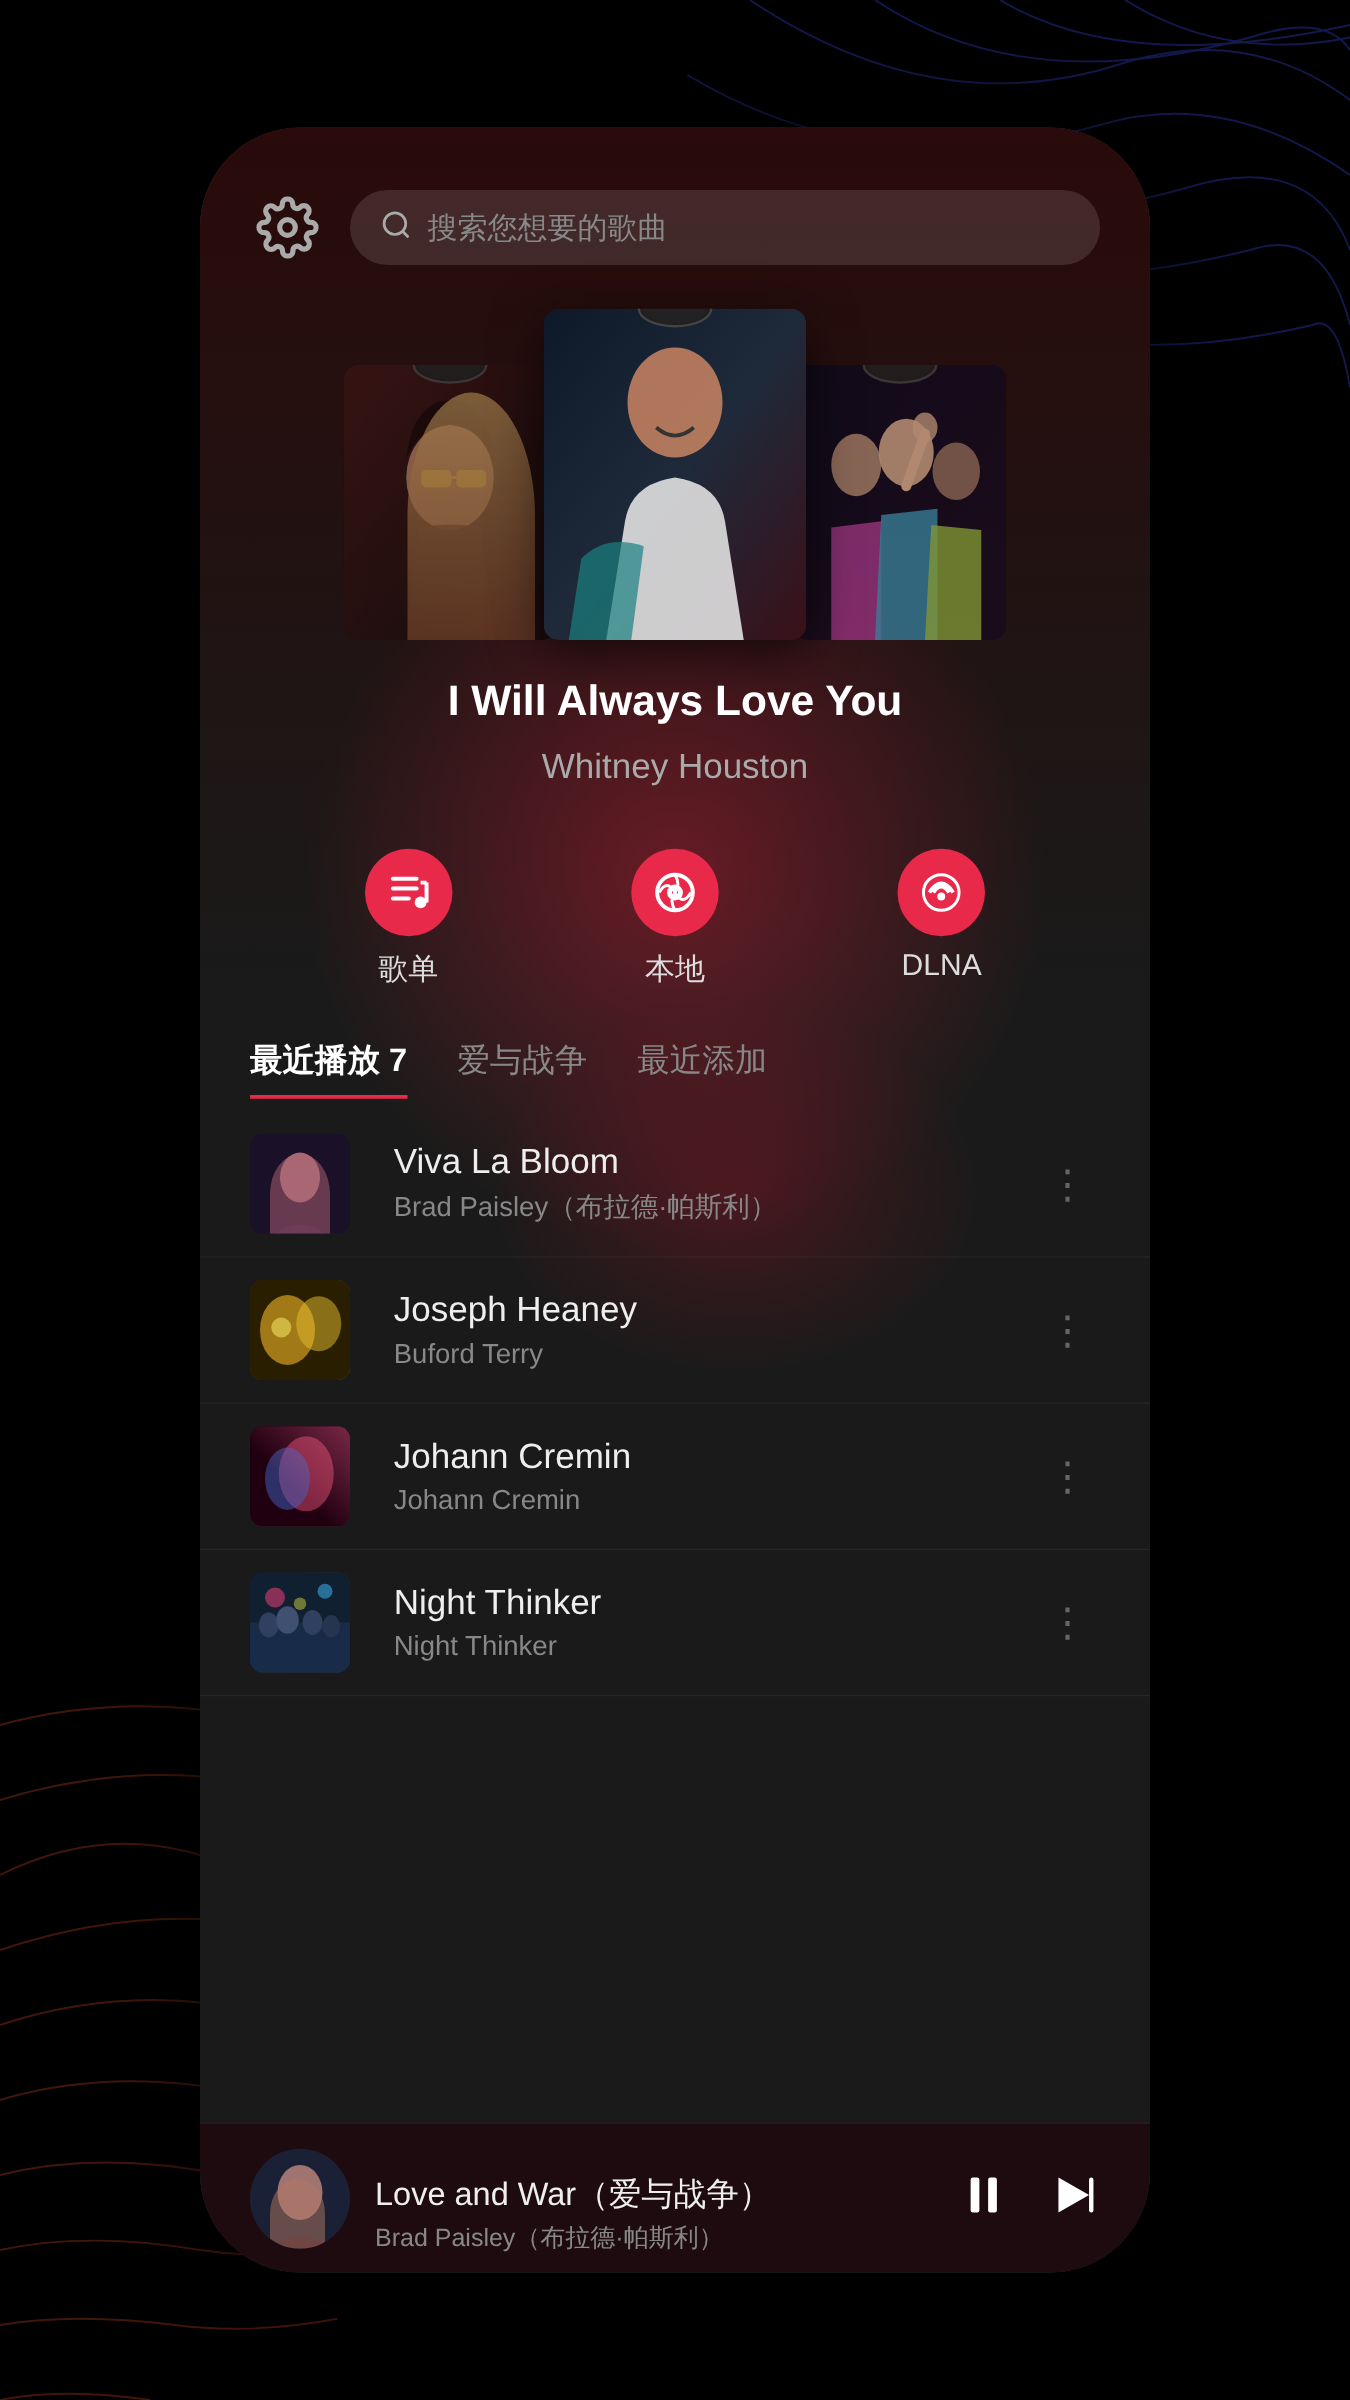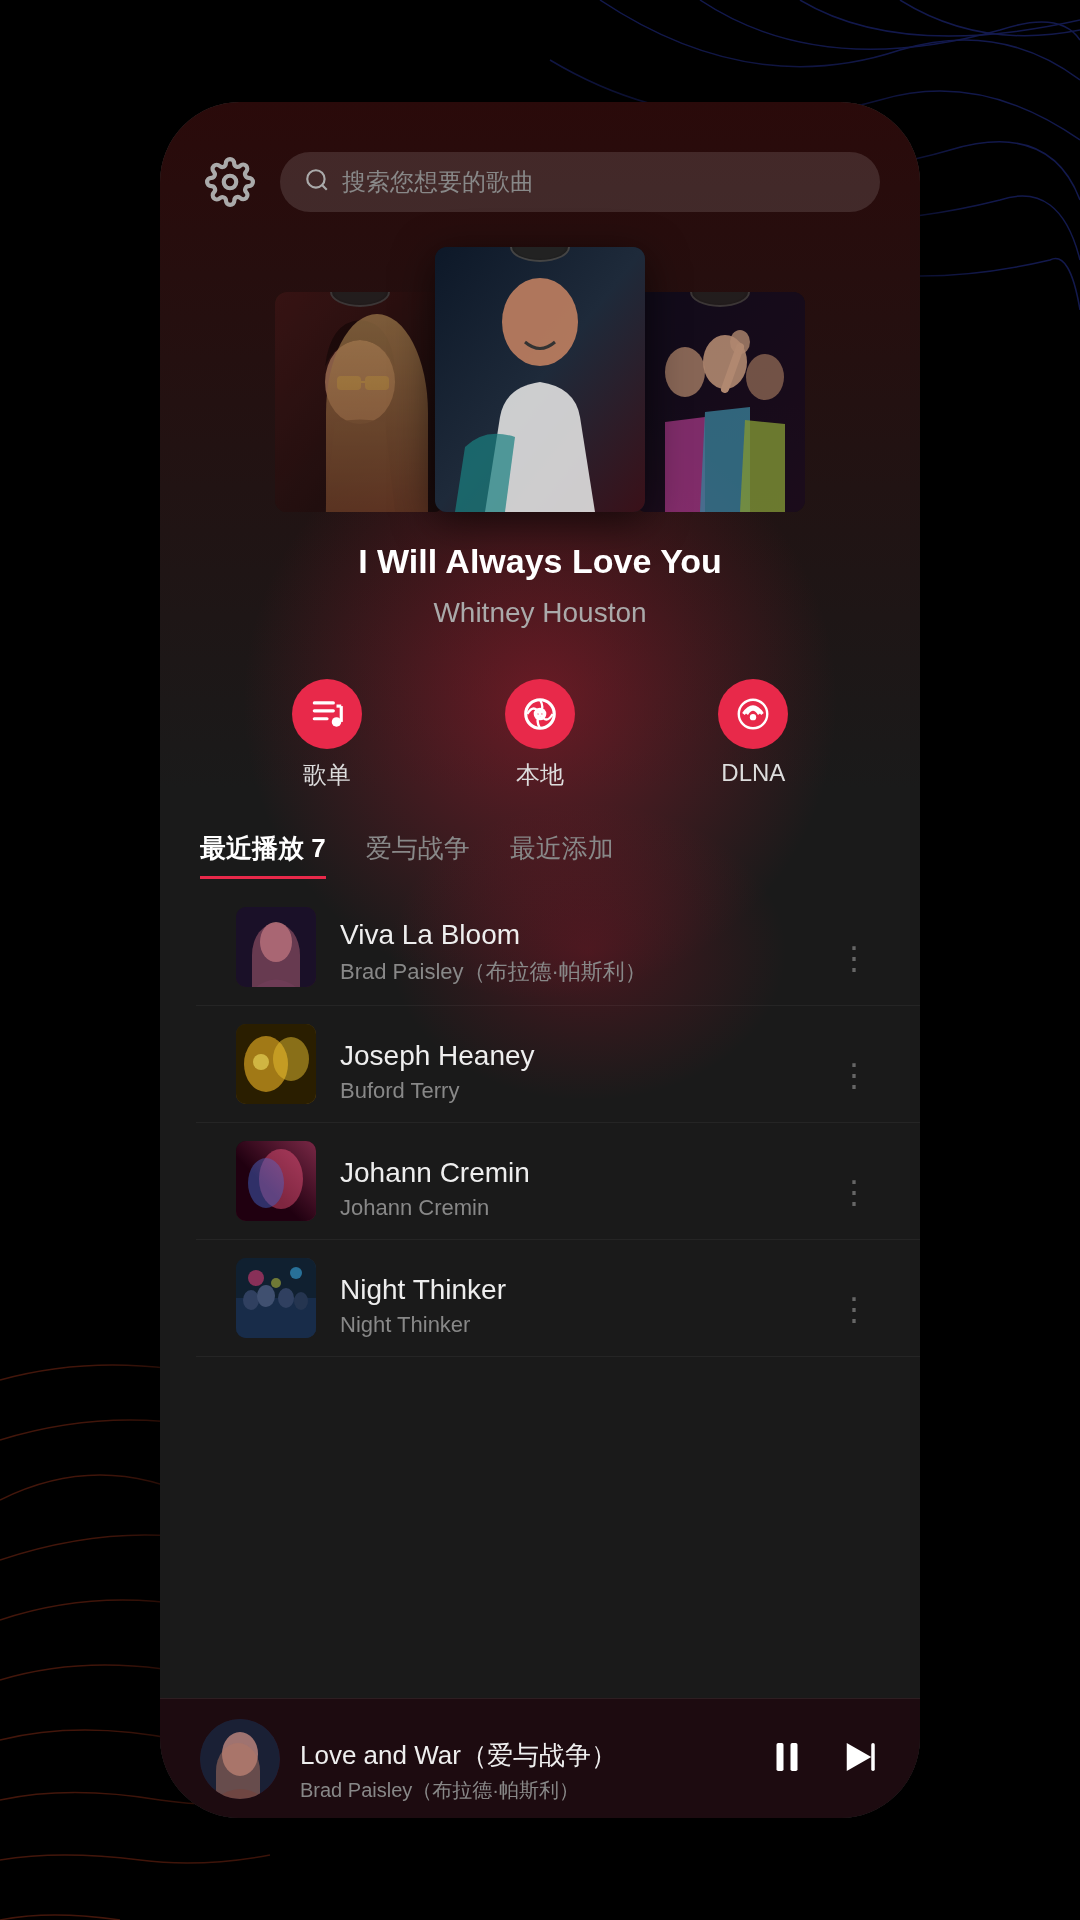--- a/index.html
+++ b/index.html
@@ -259,25 +259,24 @@
     
     .song-list {
       position: relative;
       z-index: 2;
       flex: 1;
       overflow: hidden;
       padding: 10px 0;
     }
     .song-row {
       display: flex;
-      align-items: flex-end;
+      align-items: center;
       padding: 18px 40px;
-      gap: 24px;
+      gap: 35px;
       border-bottom: 1px solid rgba(255,255,255,0.05);
-      margin-left: 36px;
     }
     .song-thumb {
       width: 80px;
       height: 80px;
       border-radius: 10px;
       flex-shrink: 0;
       overflow: hidden;
     }
     .thumb-1 { background: linear-gradient(135deg, #1a1520 0%, #3a1030 100%); }
     .thumb-2 { background: linear-gradient(135deg, #3a2a00 0%, #8a6010 100%); }

